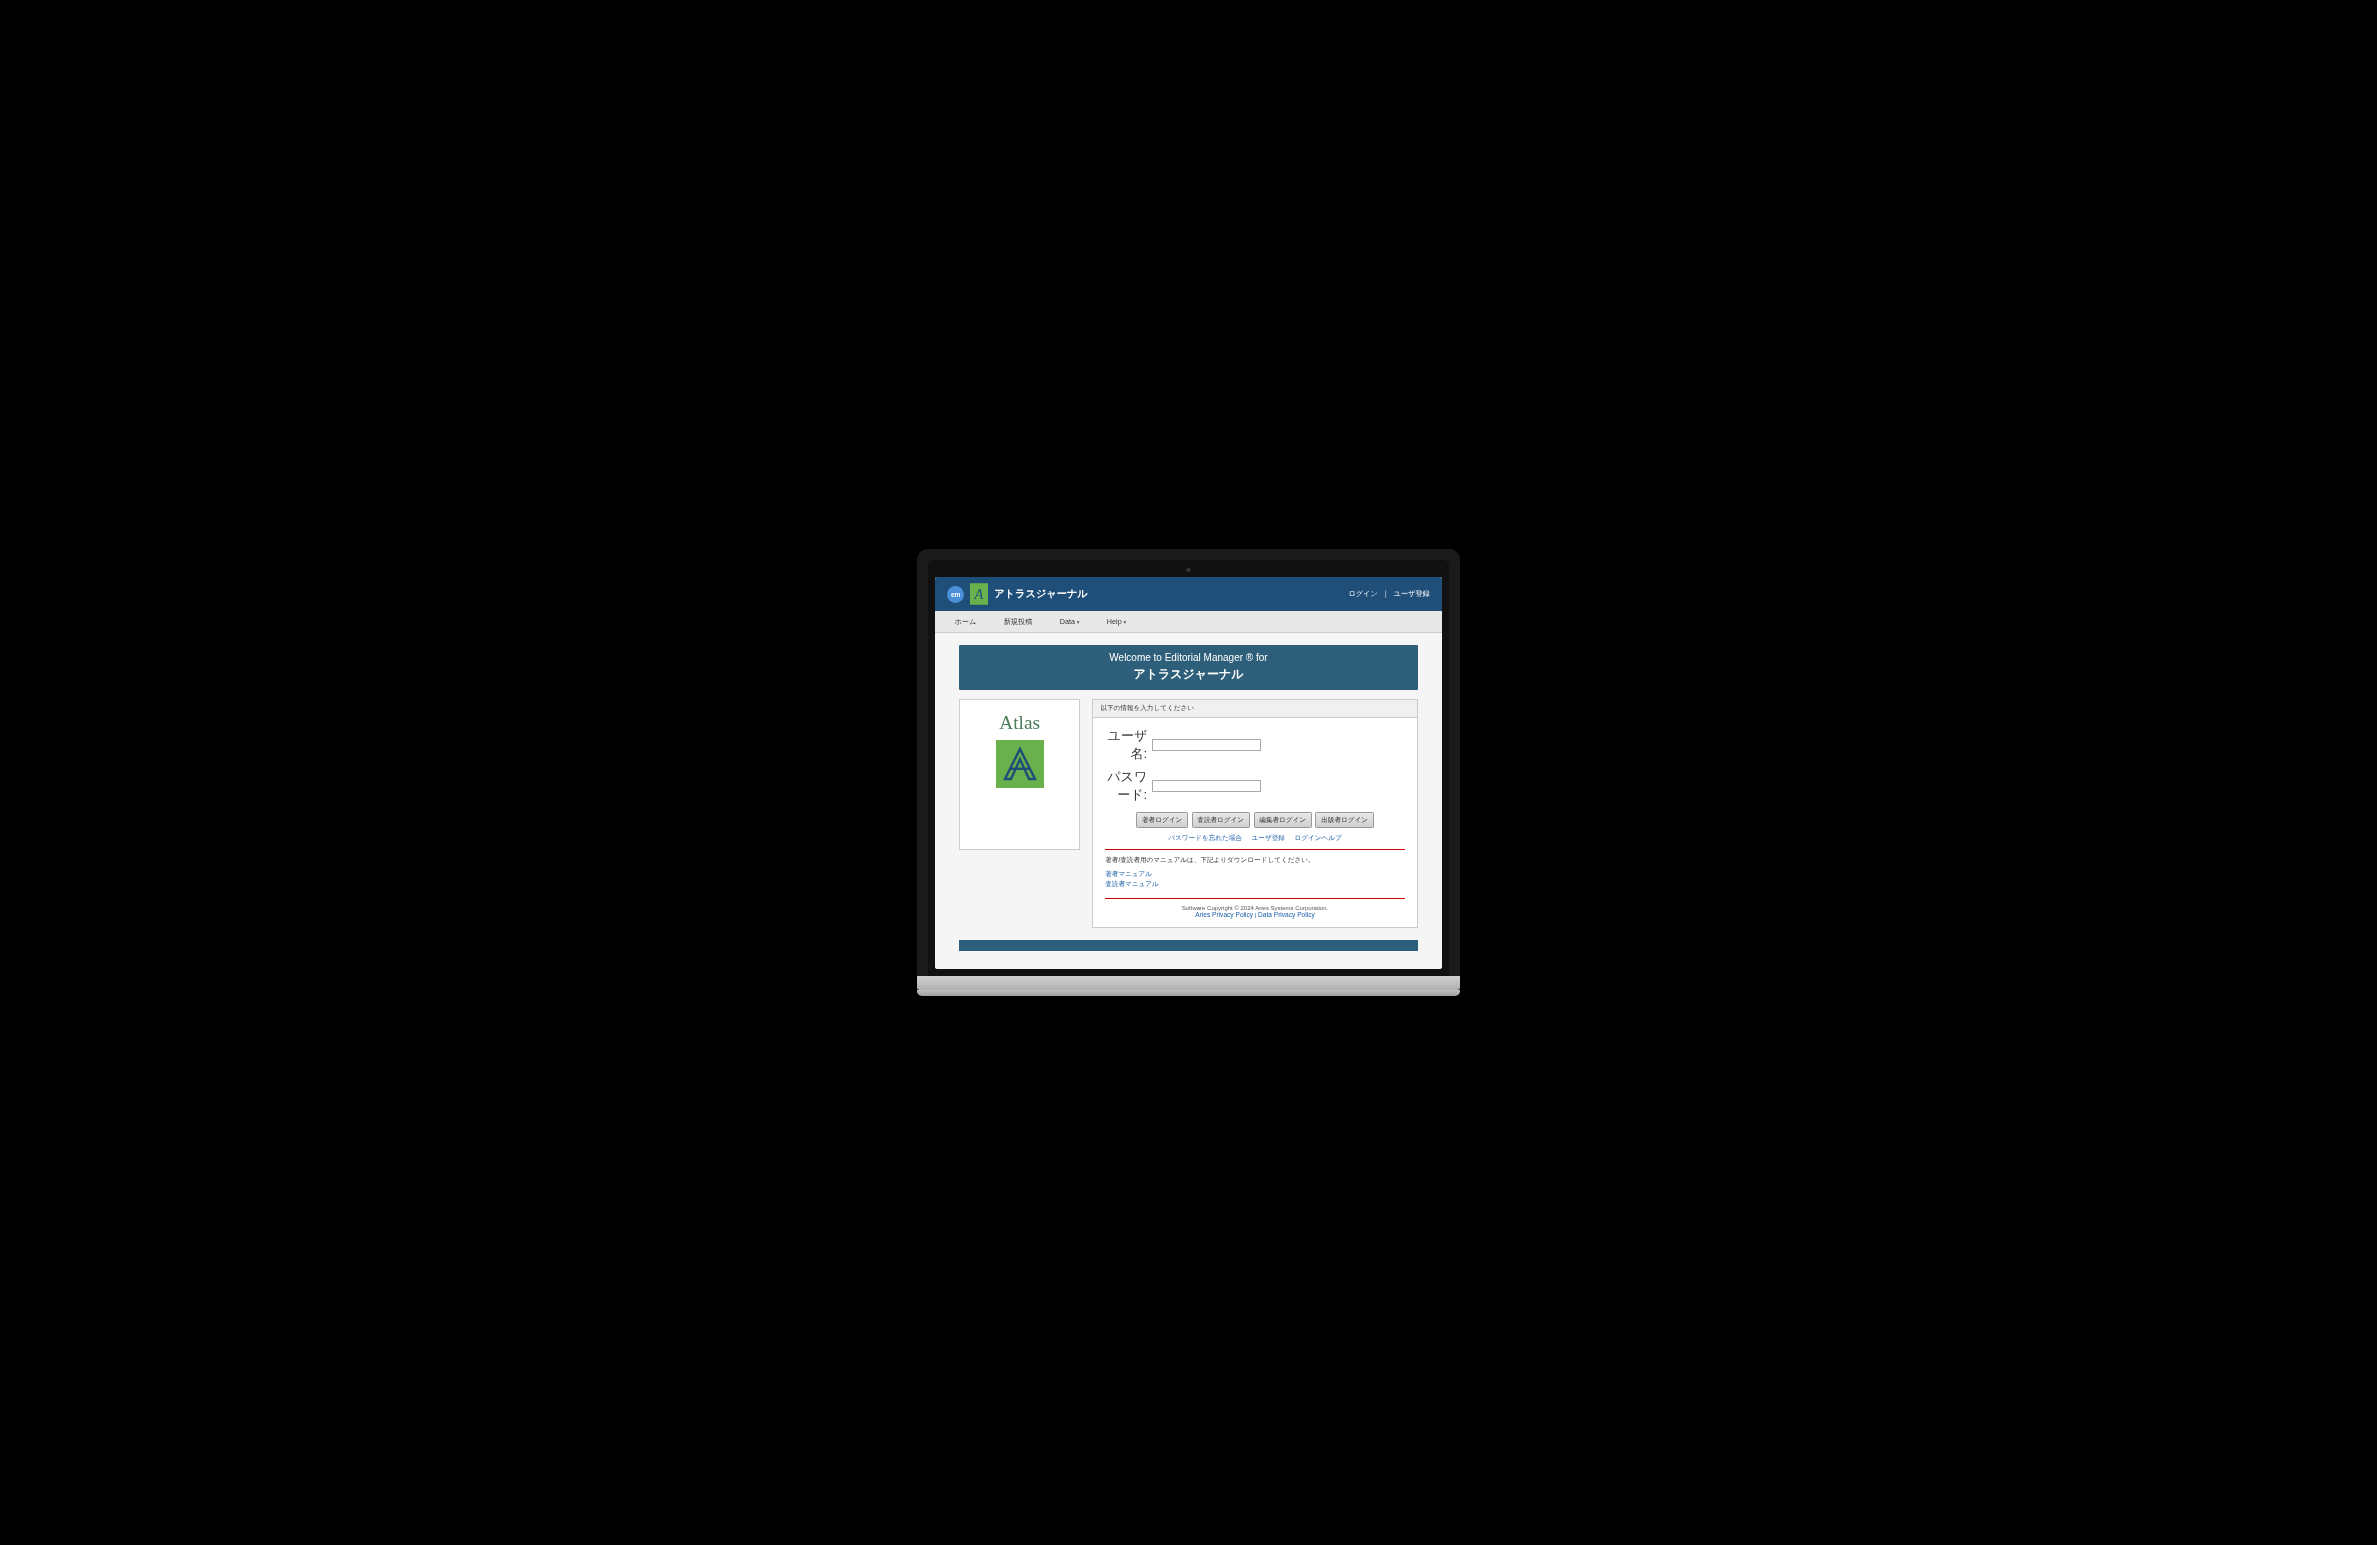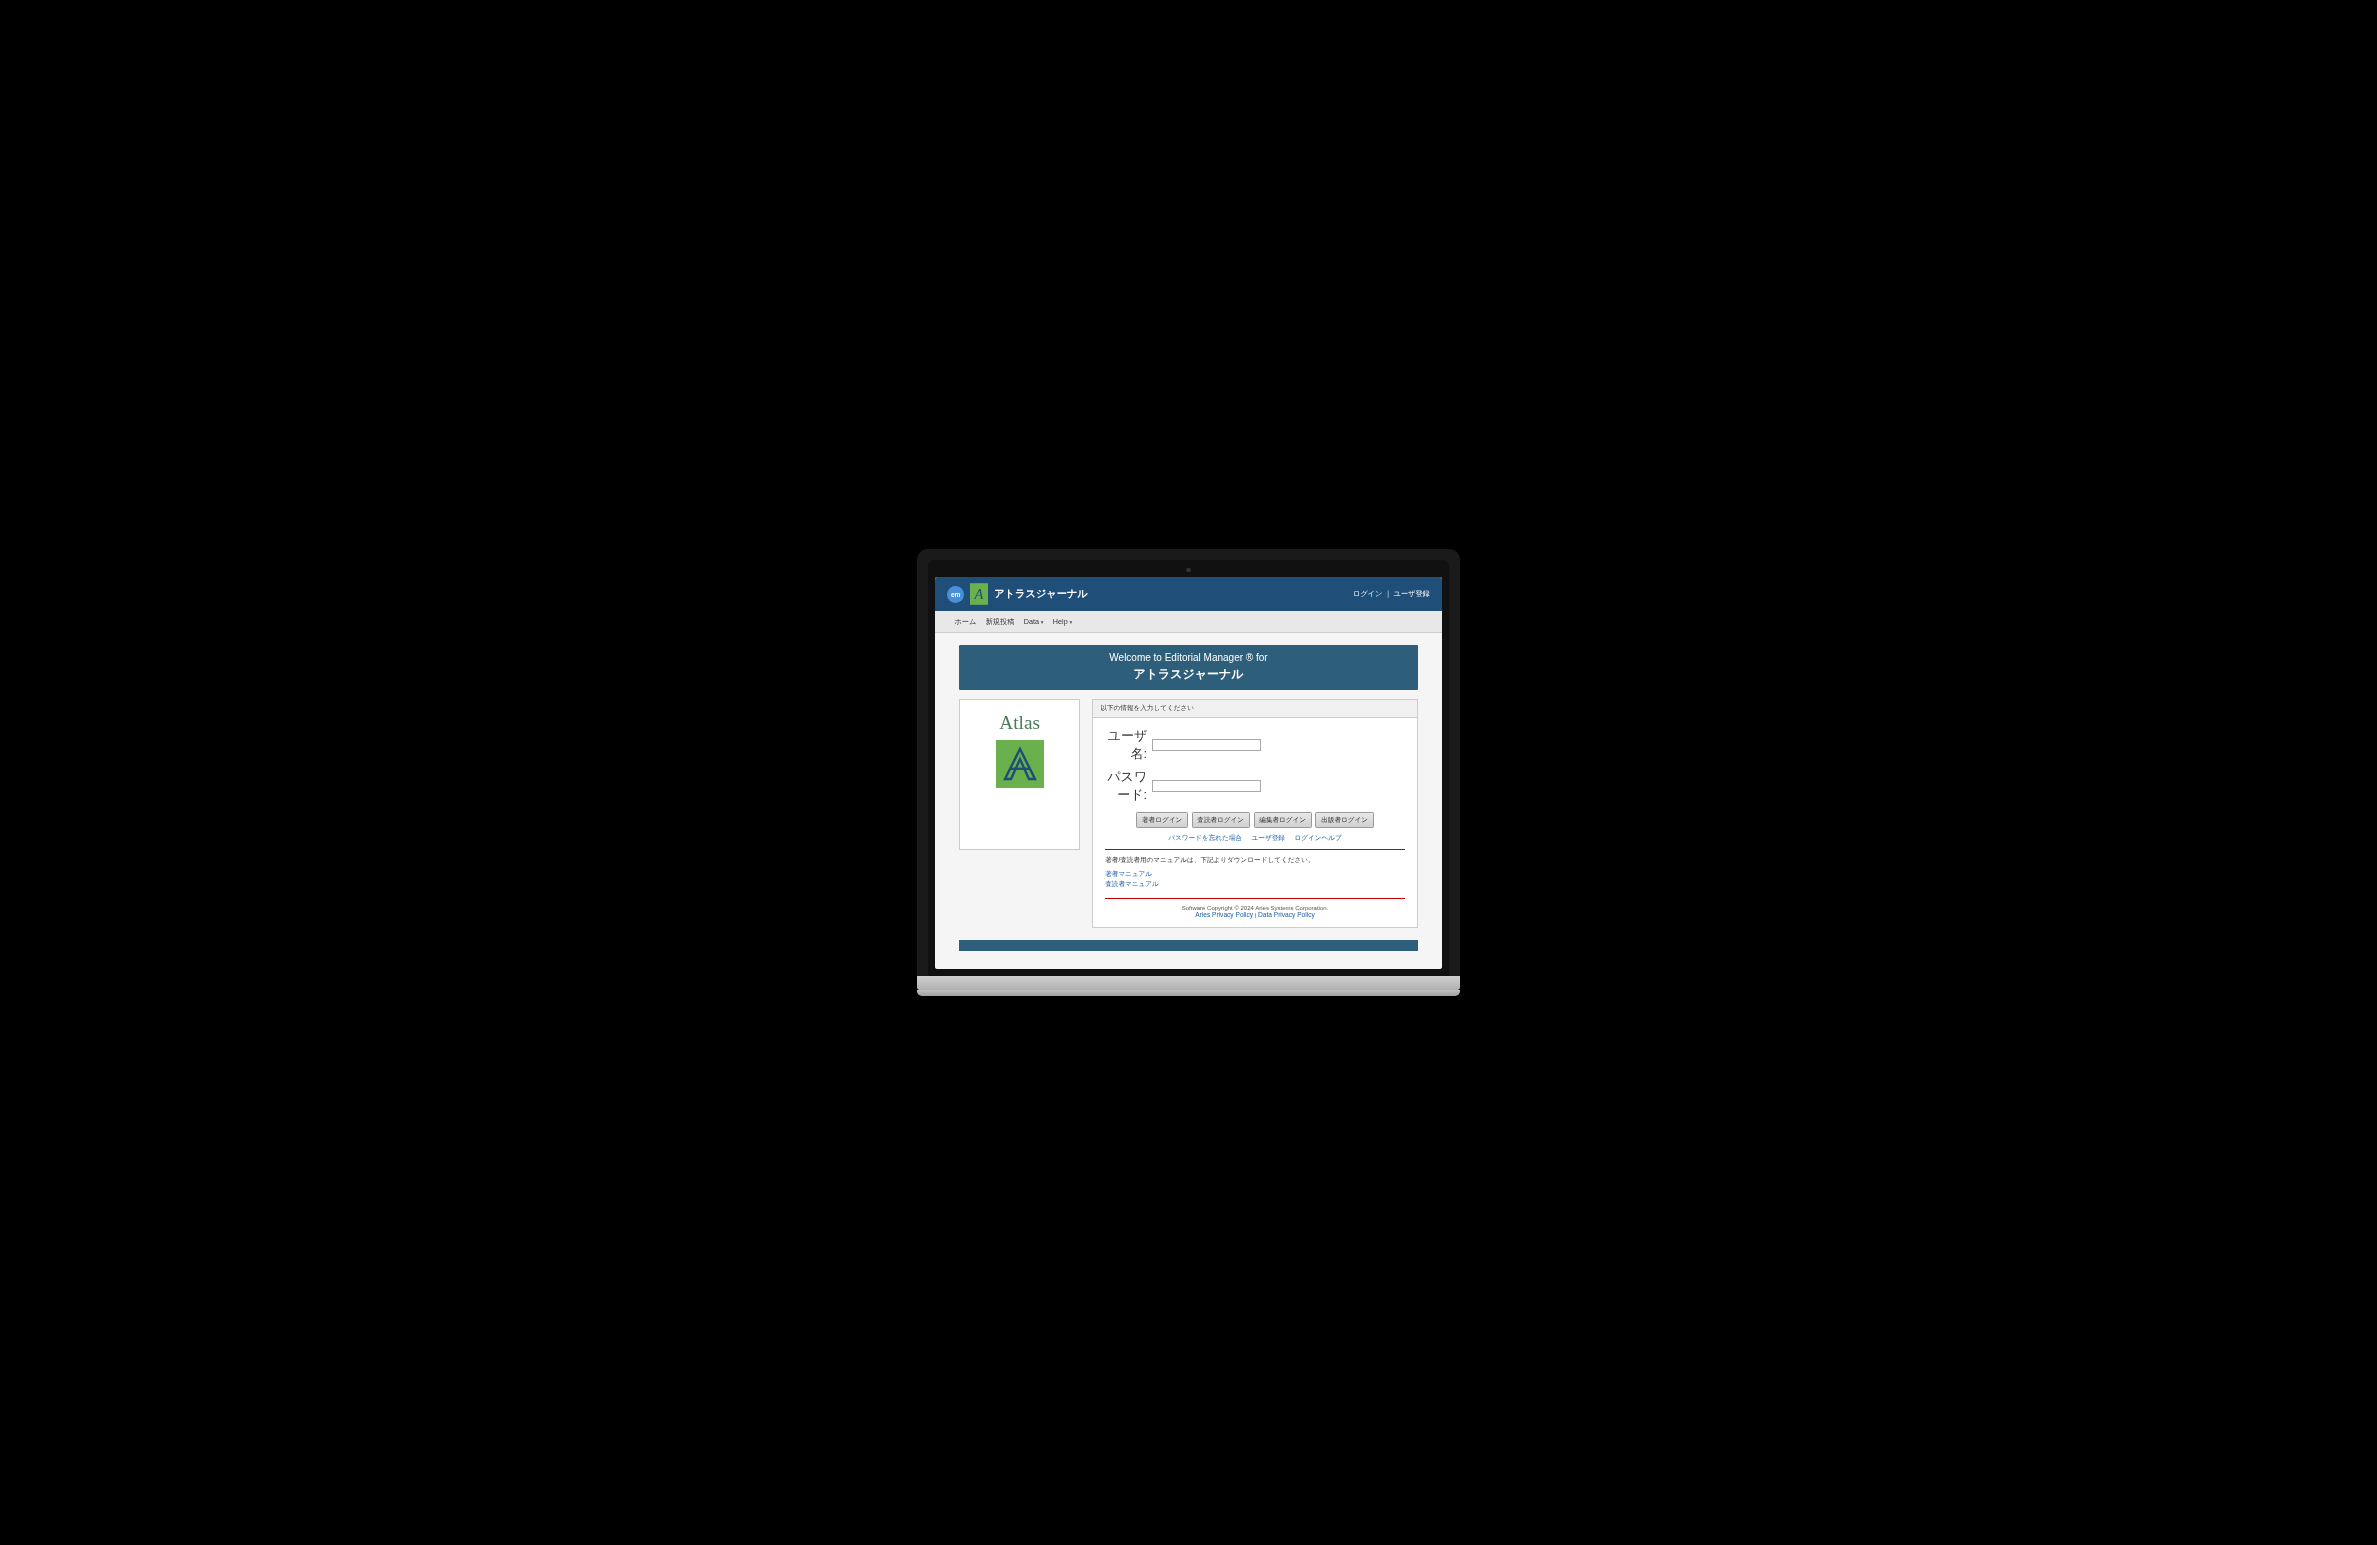--- a/index.html
+++ b/index.html
@@ -96,30 +96,31 @@
 
     .site-title {
       color: #fff;
       font-size: 10.2px;
       font-weight: bold;
     }
 
     .header-right {
       color: #fff;
       font-size: 7.2px;
+      font-family: Liberation Mono, monospace;
     }
 
     .nav-bar {
       background: #e8e8e8;
       border-bottom: 0.6px solid #ccc;
       display: flex;
       align-items: center;
       padding: 0 18px;
       height: 22px;
-      gap: 7px;
+      gap: 25px;
     }
 
     .nav-item {
       font-size: 7.2px;
       color: #333;
       cursor: pointer;
       padding: 4.8px 1.2px;
       display: flex;
       align-items: center;
       gap: 1.8px;

